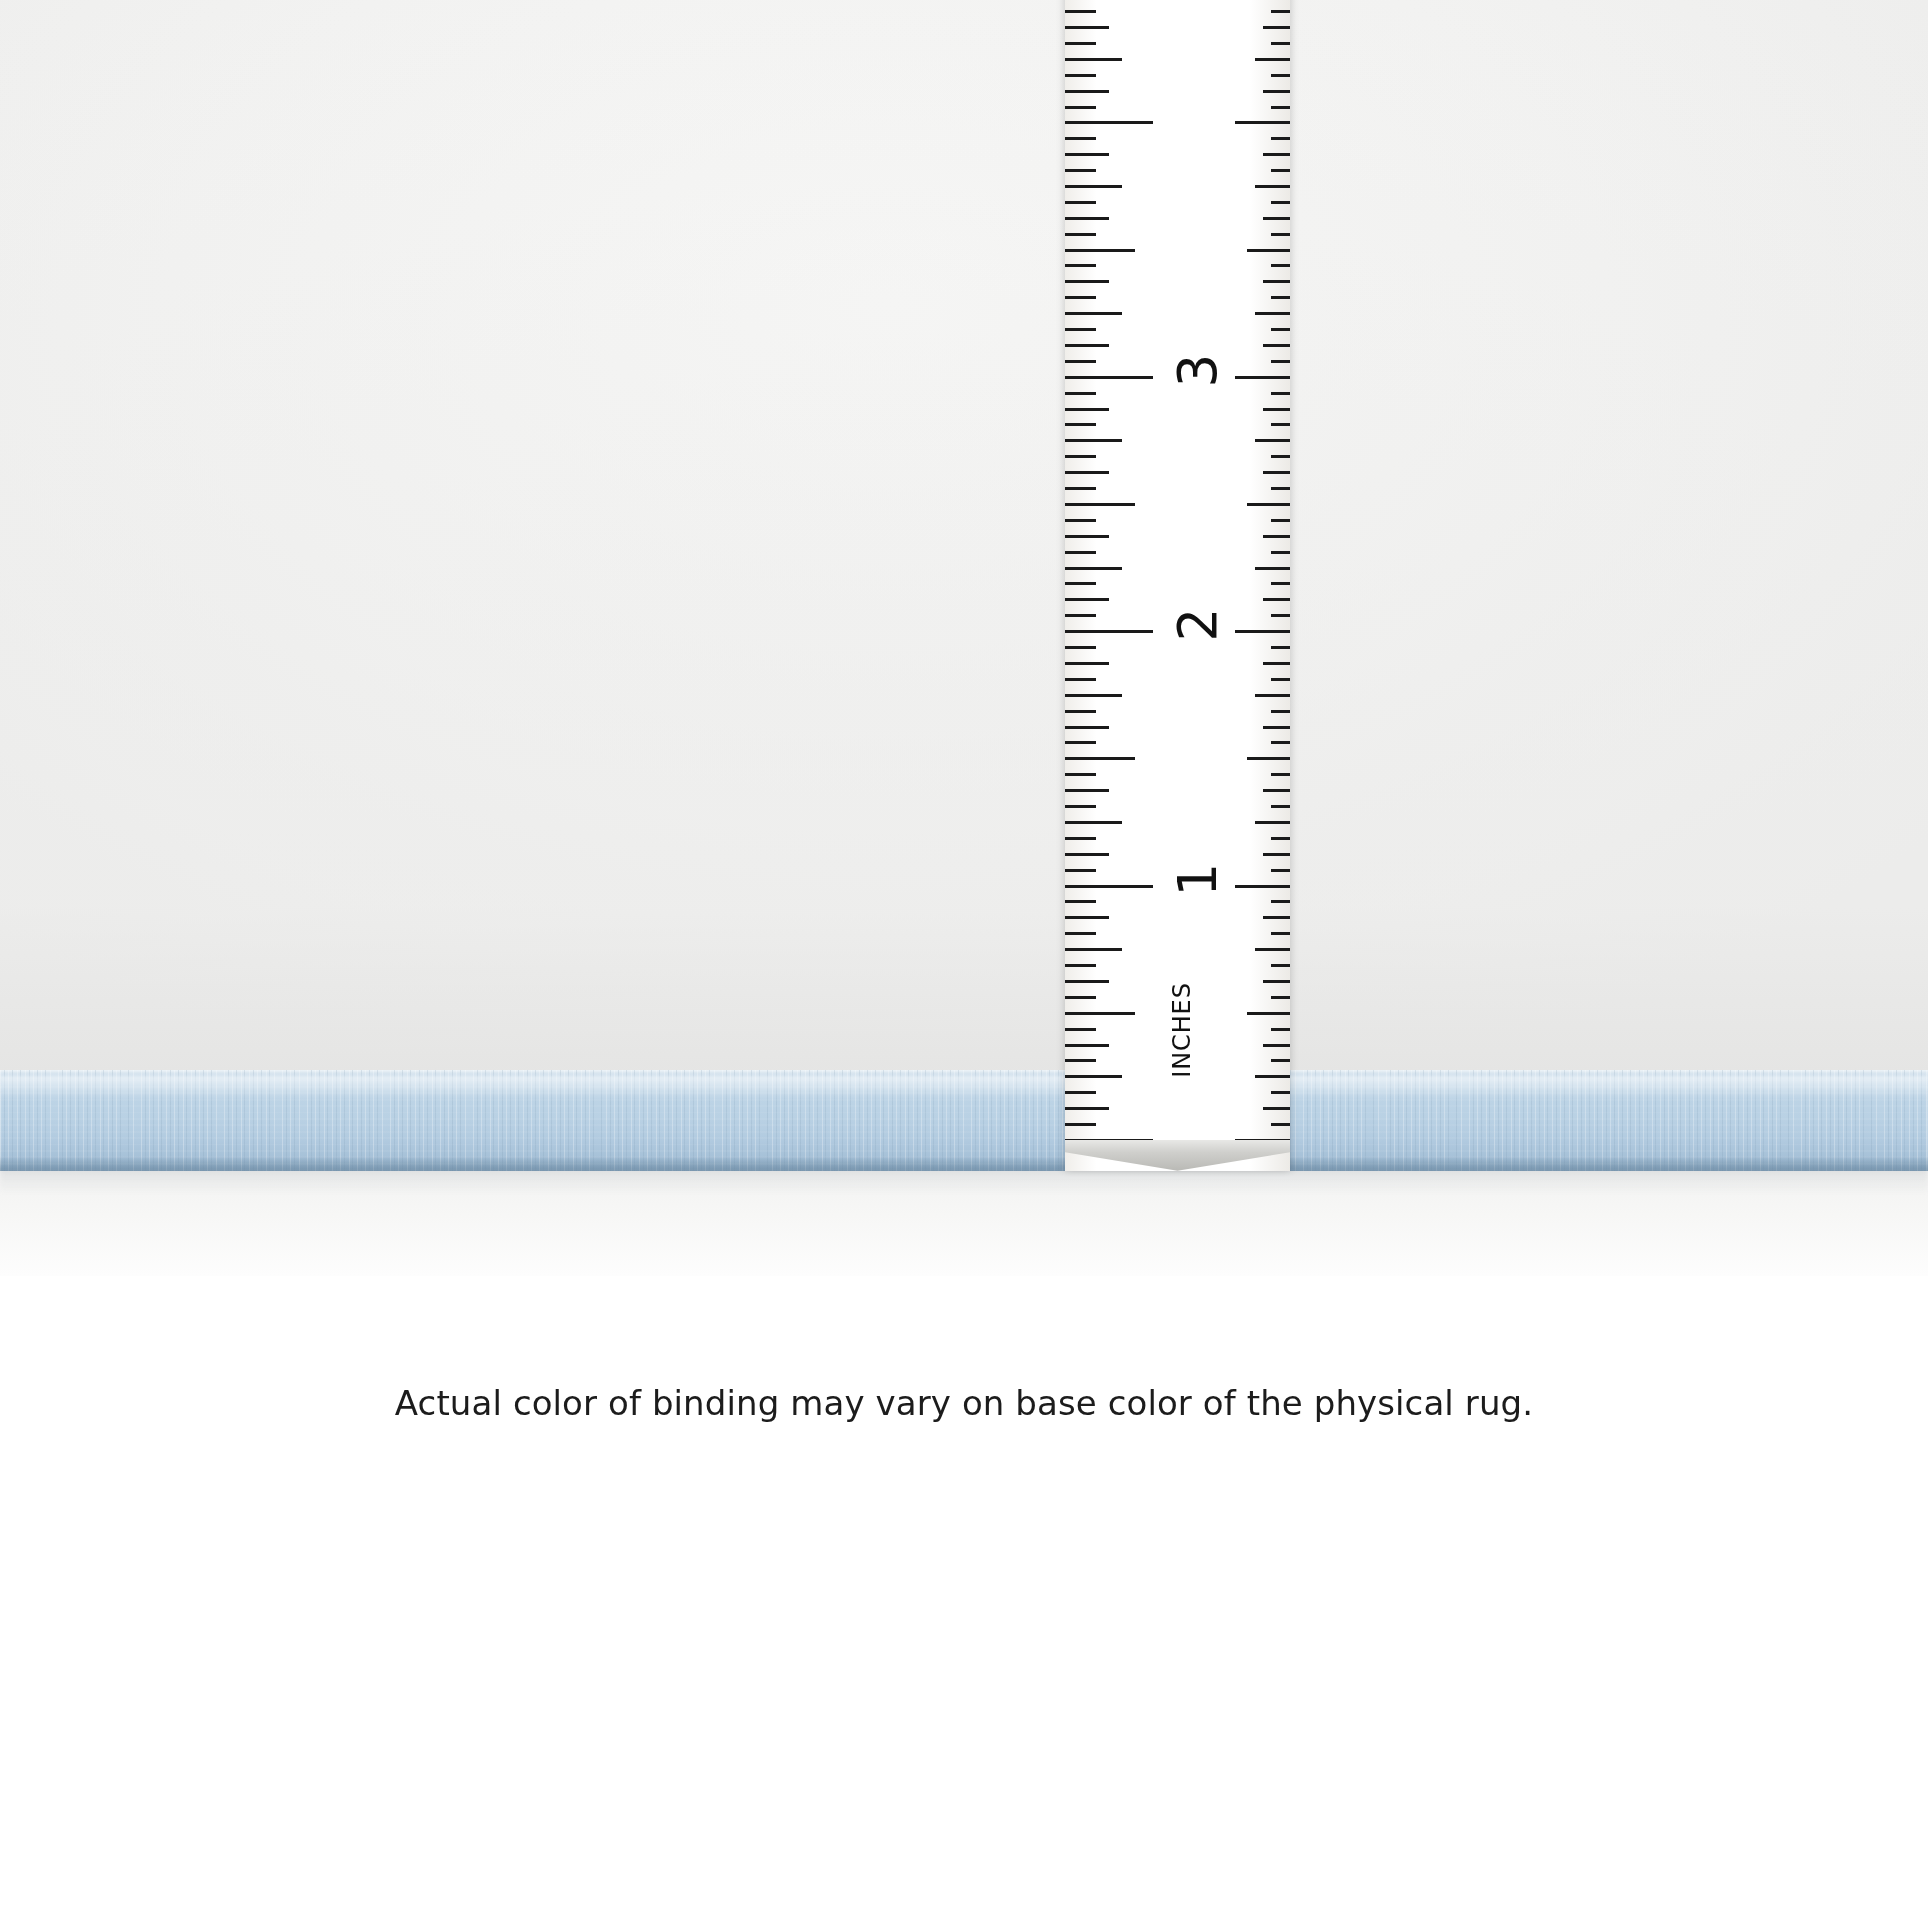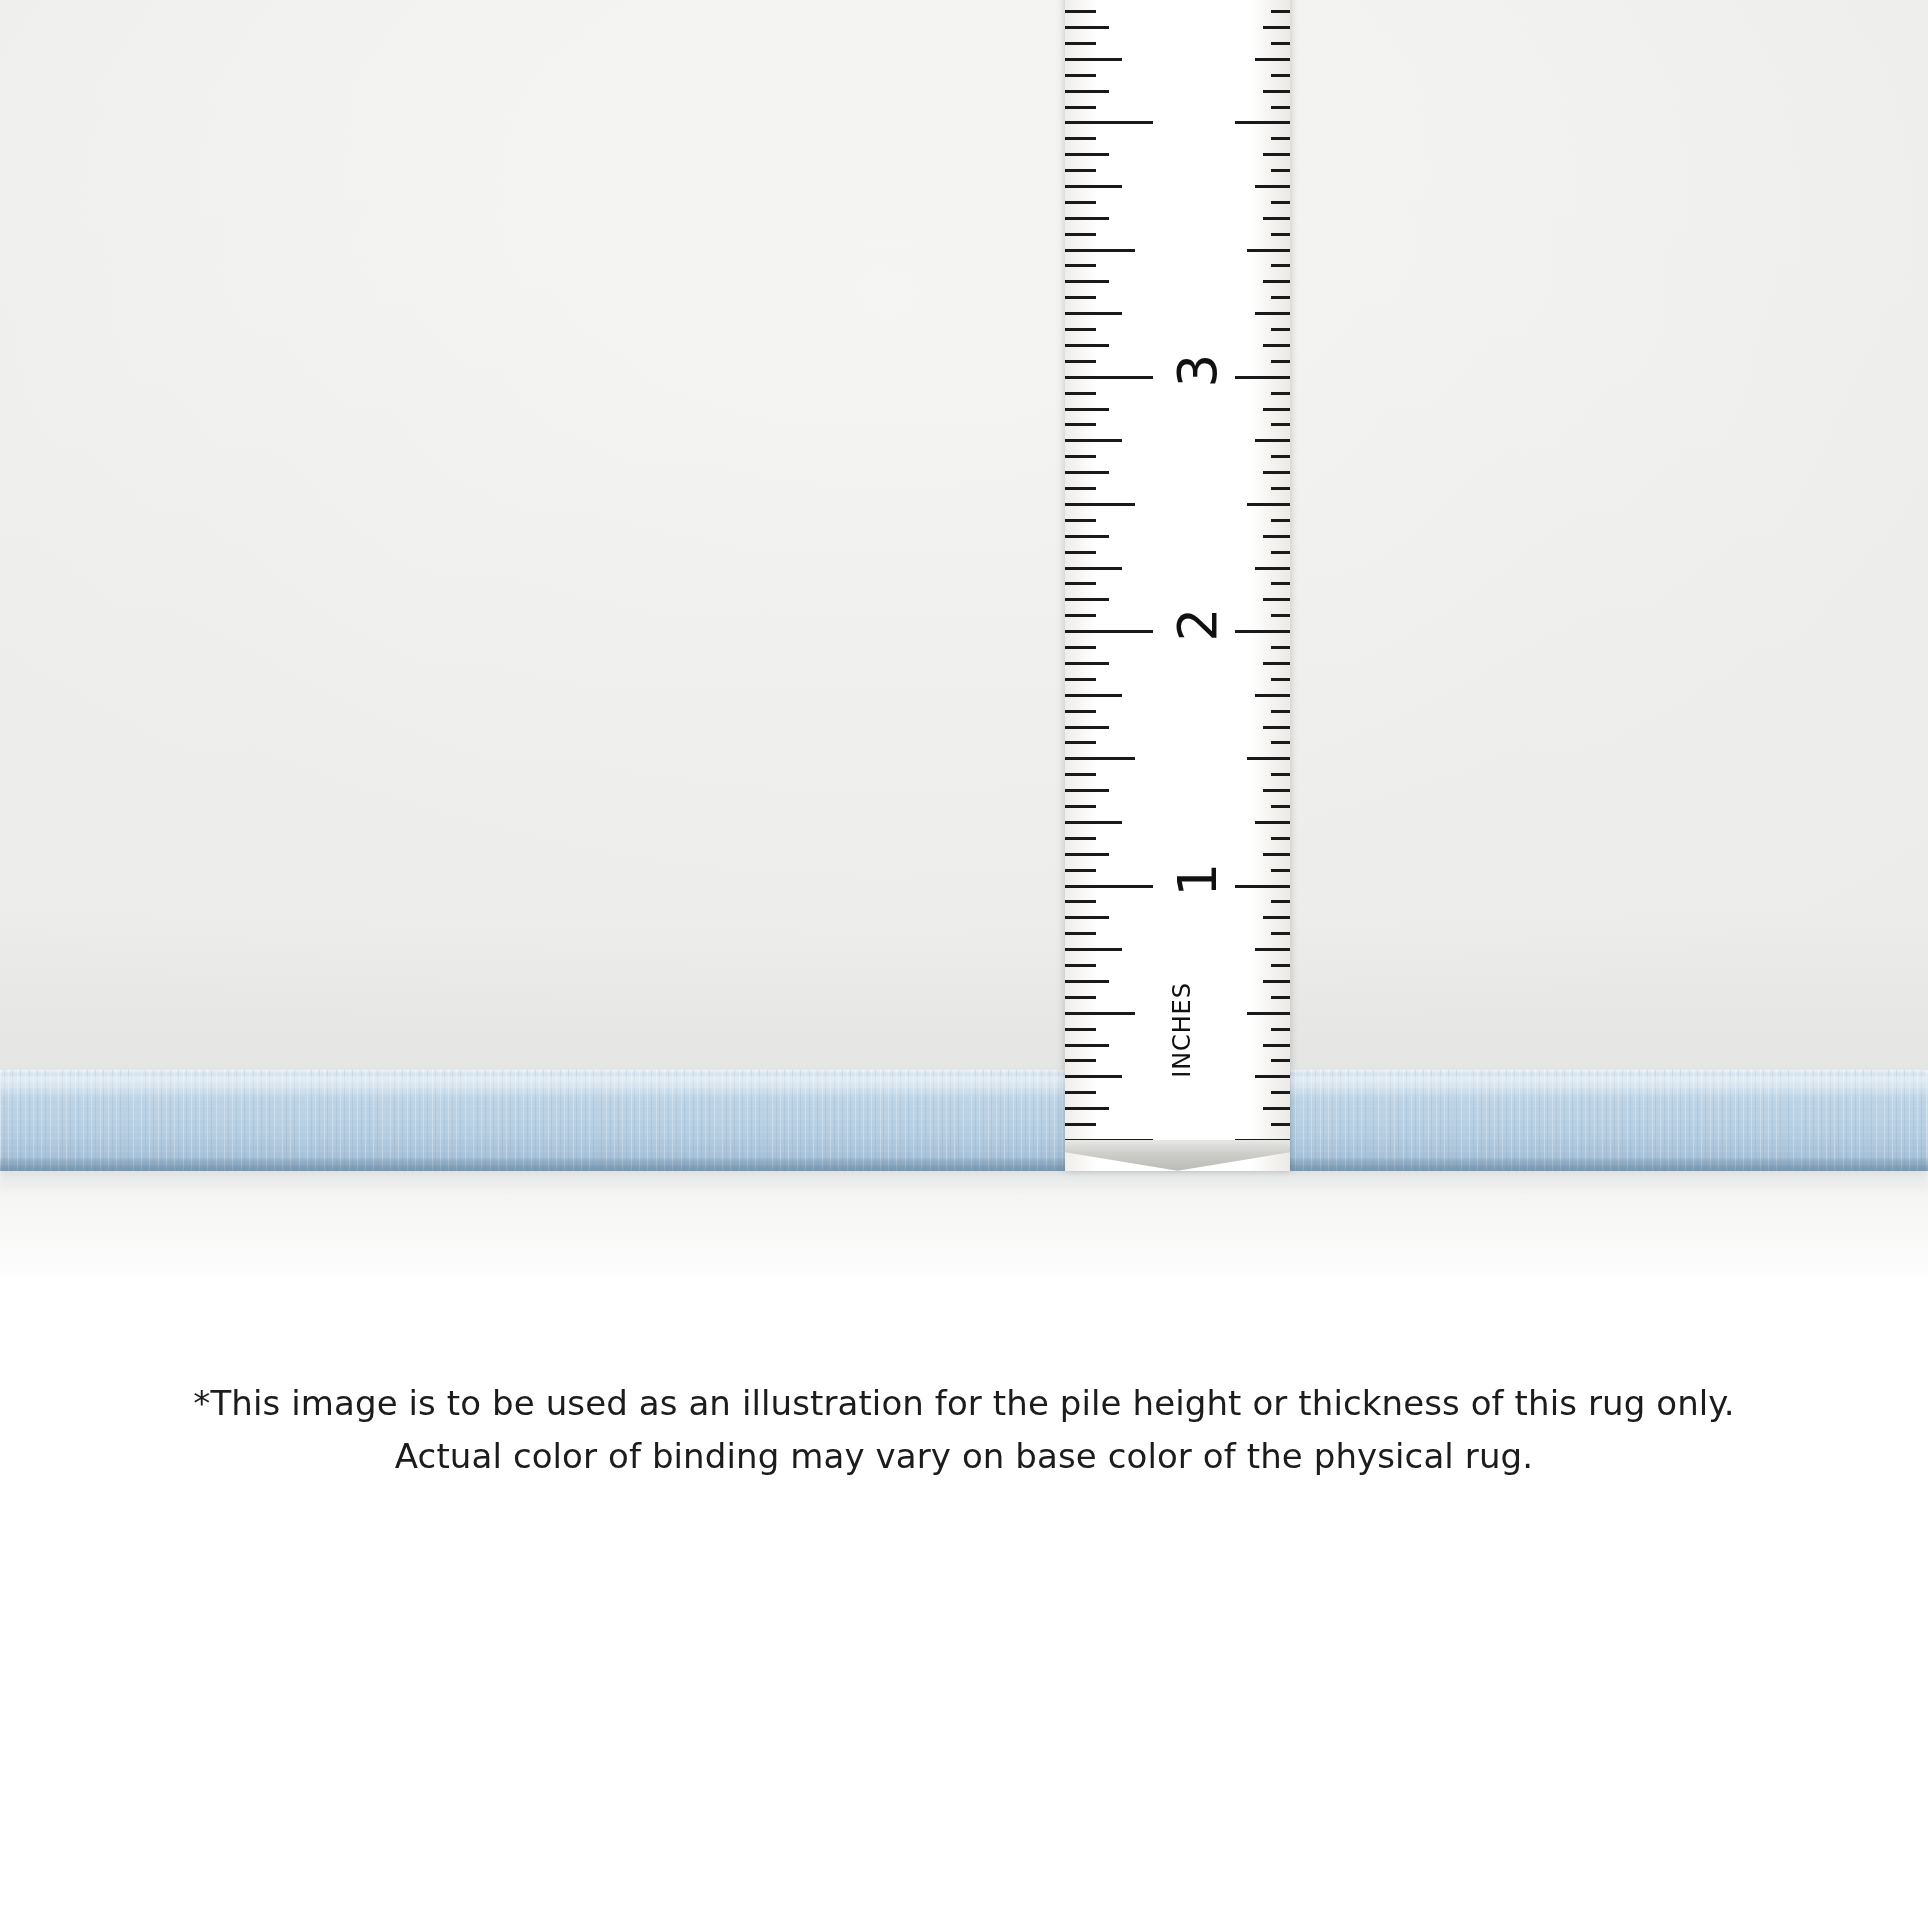--- a/index.html
+++ b/index.html
@@ -373,18 +373,17 @@
           <div class="tick right" style="top: 35px; width: 27px;"></div>
           <div class="tick left" style="top: 19px; width: 31px;"></div>
           <div class="tick right" style="top: 19px; width: 19.4px;"></div>
         </div>
       <div class="ruler-tip"></div>
     </div>
 
   </div>
 
   <div class="caption">
-    <span class="line">*This image is to be used as an illustration for the pile height or thickness of this rug only.</span>
     <span class="line">Actual color of binding may vary on base color of the physical rug.</span>
   </div>
 
 </div>
 
 
 </body></html>

